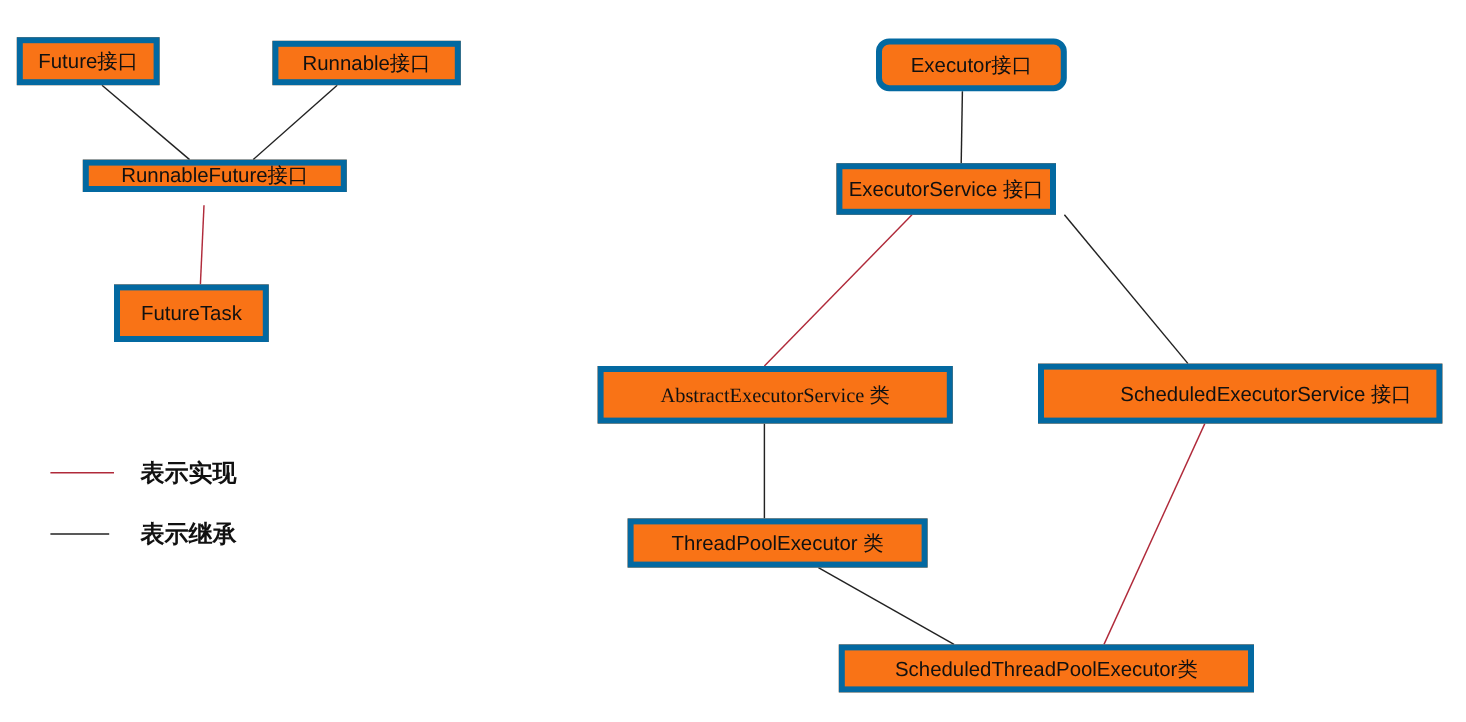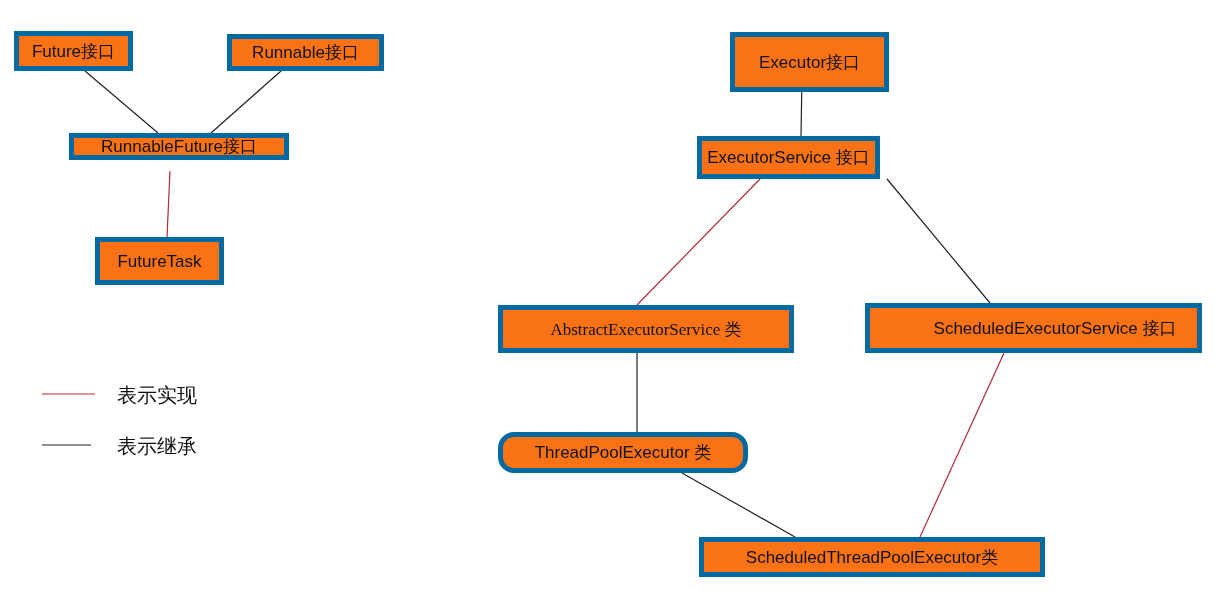--- a/index.html
+++ b/index.html
@@ -40,20 +40,21 @@
     color: #111111;
     white-space: nowrap;
     line-height: 1;
   }
   .legend-label {
     position: absolute;
     font-size: 20px;
     color: #111111;
     white-space: nowrap;
     line-height: 1;
+    font-weight: bold;
   }
 </style>
 </head>
 <body>
 
 <div id="canvas">
 
   <svg id="edges-svg" viewBox="0 0 1222 602" xmlns="http://www.w3.org/2000/svg">
 
     <line class="edge edge-inheritance" x1="85" y1="71" x2="158" y2="133"></line>
@@ -69,33 +70,33 @@
 
     <line class="edge edge-implementation" x1="42" y1="394" x2="95" y2="394"></line>
     <line class="edge edge-inheritance" x1="42" y1="445" x2="91" y2="445"></line>
   </svg>
 
   <div class="node" style="left:14px; top:31px; width:119px; height:40px;">Future接口</div>
 
   <div class="node" style="left:198px; top:34px; width:157px; height:37px;margin-left:29px;">Runnable接口</div>
 
 
-  <div class="node" style="left:730px; top:32px; width:159px; height:60px;">Executor接口</div>
+  <div class="node" style="left:730px; top:32px; width:159px; height:44px;border-radius:11px;">Executor接口</div>
 
   <div class="node" style="left:69px; top:133px; width:220px; height:27px;text-align:right;">RunnableFuture接口</div>
 
   <div class="node" style="left:697px; top:136px; width:183px; height:43px;">ExecutorService 接口</div>
 
   <div class="node" style="left:95px; top:237px; width:129px; height:48px;">FutureTask</div>
 
   <div class="node" style="left:498px; top:305px; width:296px; height:48px;font-family:Liberation Serif, serif;">AbstractExecutorService 类</div>
 
   <div class="node" style="left:865px; top:303px; width:337px; height:50px;padding-left:43px;">ScheduledExecutorService 接口</div>
 
-  <div class="node" style="left:498px; top:432px; width:250px; height:41px;border-radius:16px;">ThreadPoolExecutor 类</div>
+  <div class="node" style="left:523px; top:432px; width:250px; height:41px;">ThreadPoolExecutor 类</div>
 
   <div class="node" style="left:671px; top:537px; width:346px; height:40px;margin-left:28px;">ScheduledThreadPoolExecutor类</div>
 
   <div class="legend-label" style="left:117px; top:385px;">表示实现</div>
 
   <div class="legend-label" style="left:117px; top:436px;">表示继承</div>
 
 </div>
 
 </body></html>

